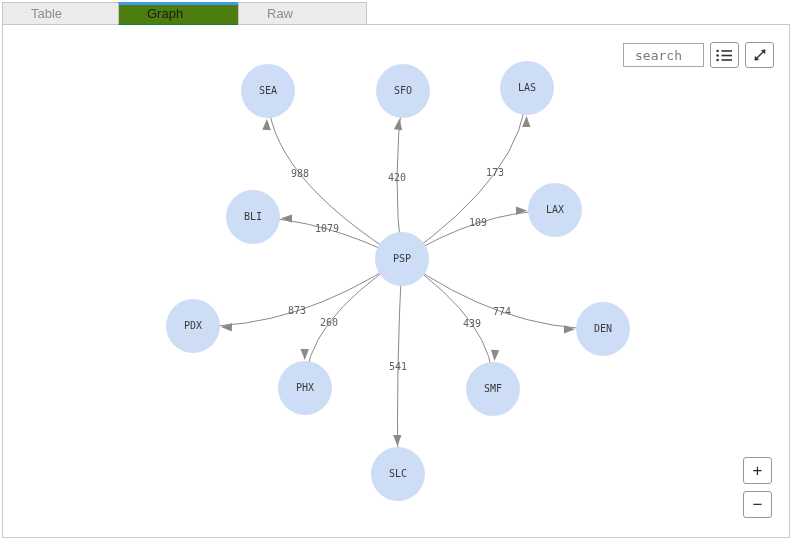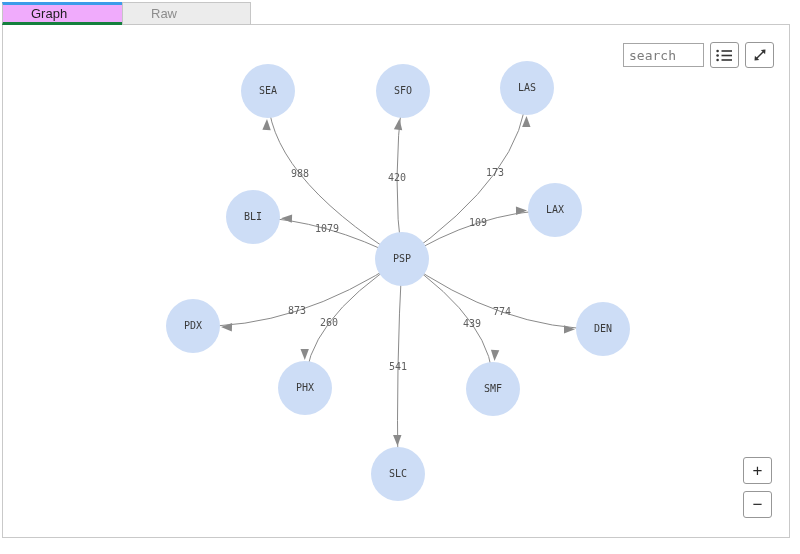--- a/index.html
+++ b/index.html
@@ -13,42 +13,42 @@
   .tab {
     box-sizing:border-box; height:23px; line-height:21px;
     border:1px solid #c6c6c6; background:#ececec; color:#8d8d8d;
     font-size:13px; padding-left:28px; cursor:pointer;
   }
   .tab + .tab { margin-left:-1px; }
   .tab-table { width:117px; }
   .tab-graph { width:121px; }
   .tab-raw   { width:129px; }
   .tab.active {
-    background:#f0abfc; color:#1d1d1d;
+    background:#4d7c0f; color:#1d1d1d;
     border-top:3px solid var(--accent,#3d9be9);
-    border-bottom:3px solid #15803d;
+    border-bottom:1px solid #15803d;
     line-height:18px;
   }
   
   .panel {
     position:absolute; left:2px; top:24px; width:788px; height:514px;
     box-sizing:border-box; border:1px solid #c9c9c9; background:#fff;
   }
   .panel svg.canvas { position:absolute; left:0; top:0; }
   .node-label {
     font-family:"DejaVu Sans Mono", monospace; font-size:10px; fill:#3a3a3a;
   }
   .edge-label {
     font-family:"DejaVu Sans Mono", monospace; font-size:10px; fill:#5f5f5f;
   }
   
   .toolbar { position:absolute; top:17px; right:15px; display:flex; gap:6px; align-items:center; }
   .search {
     box-sizing:border-box; width:81px; height:24px;
-    border:1px solid #a6a6a6; border-radius:0; padding:0 5px;
+    border:1px solid #a6a6a6; border-radius:0; padding:0 11px;
     font-family:"DejaVu Sans Mono", monospace; font-size:13px; color:#444;
     outline:none; background:#fff;
   }
   .search::placeholder { color:#7c7c7c; }
   .iconbtn {
     box-sizing:border-box; width:29px; height:26px;
     border:1px solid #979797; border-radius:3px; background:#fff;
     display:flex; align-items:center; justify-content:center;
     padding:0; cursor:pointer;
   }
@@ -58,20 +58,21 @@
     box-sizing:border-box; width:29px; height:27px;
     border:1px solid #979797; border-radius:3px; background:#fff;
     font-family:"Liberation Sans", sans-serif; font-size:17px; line-height:1;
     color:#2a2a2a; padding:0; cursor:pointer;
   }
 </style>
 </head>
 <body style="--accent: #3d9be9;">
 
 <div class="tabbar">
+  <div class="tab tab-table">Table</div>
   <div class="tab tab-graph active">Graph</div>
   <div class="tab tab-raw">Raw</div>
 </div>
 
 <div class="panel">
 
   <svg class="canvas" id="graph-svg" width="786" height="512" viewBox="0 0 786 512">
       <g>
         <path d="M399,234 Q262,148 265,66" fill="none" stroke="#8a8a8a" stroke-width="1"></path>
         <path d="M399,234 Q388.5,156 400,66" fill="none" stroke="#8a8a8a" stroke-width="1"></path>

